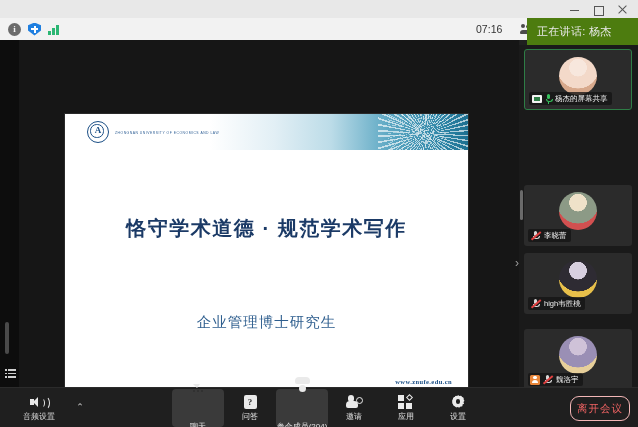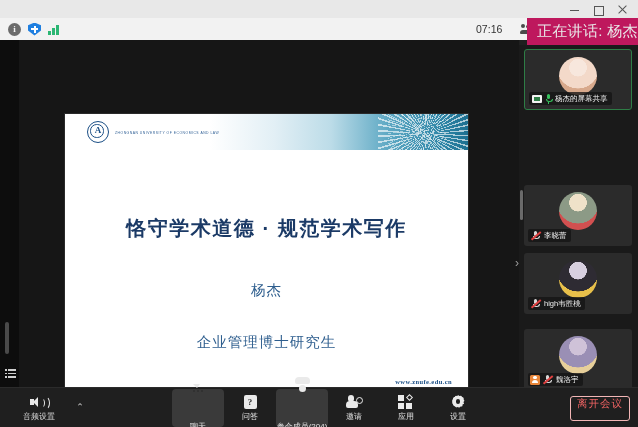--- a/index.html
+++ b/index.html
@@ -71,21 +71,21 @@
   .ic-people{width:12px;height:10px;position:relative;}
   .ic-people:before{content:"";position:absolute;left:1px;top:0px;width:4px;height:4px;border-radius:50%;background:#4a4a4a;}
   .ic-people:after{content:"";position:absolute;left:6px;top:1px;width:3.4px;height:3.4px;border-radius:50%;background:#4a4a4a;}
   .ic-people i{position:absolute;left:0;bottom:0;width:11px;height:4.5px;background:#4a4a4a;border-radius:3px 3px 1px 1px;}
   .ic-present{width:11px;height:10px;position:relative;}
   .ic-present i{position:absolute;left:0;top:0;width:4px;height:10px;background:#4a4a4a;}
   .ic-present b{position:absolute;left:5px;top:0.5px;width:6px;height:7px;background:#4a4a4a;border-radius:1px;}
 
   .speaking{
     position:absolute;right:0;top:18px;width:111px;height:27px;
-    background:#be185d;color:#e9e9e9;font-size:15px;
+    background:#4d7c0f;color:#e9e9e9;font-size:11px;
     display:flex;align-items:center;padding-left:10px;box-sizing:border-box;
     letter-spacing:.3px;
   }
 
   
   .stage{
     position:absolute;left:0;top:40px;width:519px;height:347px;background:#161616;
   }
   .leftrail{position:absolute;left:0;top:40px;width:19px;height:347px;background:#0d0d0d;}
   .rail-menu{
@@ -150,21 +150,21 @@
   .slide-title{
     position:absolute;left:0;top:101px;width:403px;text-align:center;
     color:#1b3a66;font-size:20px;font-weight:bold;letter-spacing:1.5px;
   }
   .slide-presenter{
     position:absolute;left:0;top:167px;width:403px;text-align:center;
     color:#2e5e8e;font-size:14.5px;letter-spacing:1px;
   }
   .slide-role{
     position:absolute;left:0;top:199px;width:403px;text-align:center;
-    color:#2e5e8e;font-size:14.5px;letter-spacing:1px;margin-top:20px;
+    color:#2e5e8e;font-size:14.5px;letter-spacing:1px;
   }
   .slide-url{
     position:absolute;right:16px;bottom:26px;color:#1b4f86;
     font-size:6.5px;font-weight:bold;letter-spacing:.4px;font-family:"Liberation Serif",serif;
   }
   .slide-motto{
     position:absolute;right:16px;bottom:14px;color:#2e6f9e;
     font-size:8px;letter-spacing:2.2px;font-family:"Liberation Serif",serif;
   }
   .collapse-arrow{
@@ -285,22 +285,22 @@
   .ic-apps b{position:absolute;left:8.5px;top:0.5px;width:5px;height:5px;border:1.5px solid #eaeaea;transform:rotate(45deg);box-sizing:border-box;}
   .ic-gear{width:15px;height:15px;position:relative;}
   .ic-gear:before{
     content:"";position:absolute;left:1px;top:1px;width:13px;height:13px;border-radius:50%;
     background:#eaeaea;
     clip-path:polygon(50% 0,61% 7%,75% 3%,81% 16%,95% 19%,93% 33%,100% 44%,92% 54%,97% 67%,85% 74%,84% 88%,70% 88%,60% 98%,48% 92%,35% 99%,27% 88%,13% 87%,11% 73%,0 64%,6% 51%,1% 39%,12% 31%,10% 17%,24% 15%,31% 3%,43% 8%);
   }
   .ic-gear:after{content:"";position:absolute;left:5.2px;top:5.2px;width:4.6px;height:4.6px;border-radius:50%;background:#1f1f1f;}
   .leave-btn{
     position:absolute;right:8px;top:8px;width:58px;height:23px;
-    border:1px solid #f3b6b6;border-radius:3px;background:#1f1f1f;
-    color:#f06363;font-size:10.5px;display:flex;justify-content:center;
+    border:1px solid #f3b6b6;border-radius:9px;background:#1f1f1f;
+    color:#f06363;font-size:10.5px;display:flex;align-items:center;justify-content:center;
     letter-spacing:1px;
   }
 </style>
 </head>
 <body>
 
 <div class="app">
 
   <div class="titlebar">
     <div class="winbtns">
@@ -347,21 +347,20 @@
         <div class="starburst"></div>
         <div class="starburst2"></div>
         <div class="logo-wrap">
           <div class="logo-seal"></div>
           <div>
             <div class="uni-en">ZHONGNAN UNIVERSITY OF ECONOMICS AND LAW</div>
           </div>
         </div>
       </div>
       <div class="slide-title">恪守学术道德 · 规范学术写作</div>
-      <div class="slide-presenter">杨杰</div>
       <div class="slide-role">企业管理博士研究生</div>
       <div class="slide-url">www.znufe.edu.cn</div>
       <div class="slide-motto">博文明理 · 厚德济世</div>
     </div>
     <div class="collapse-arrow">›</div>
   </div>
 
   <div class="leftrail">
     <div class="rail-menu">
       <i></i>

